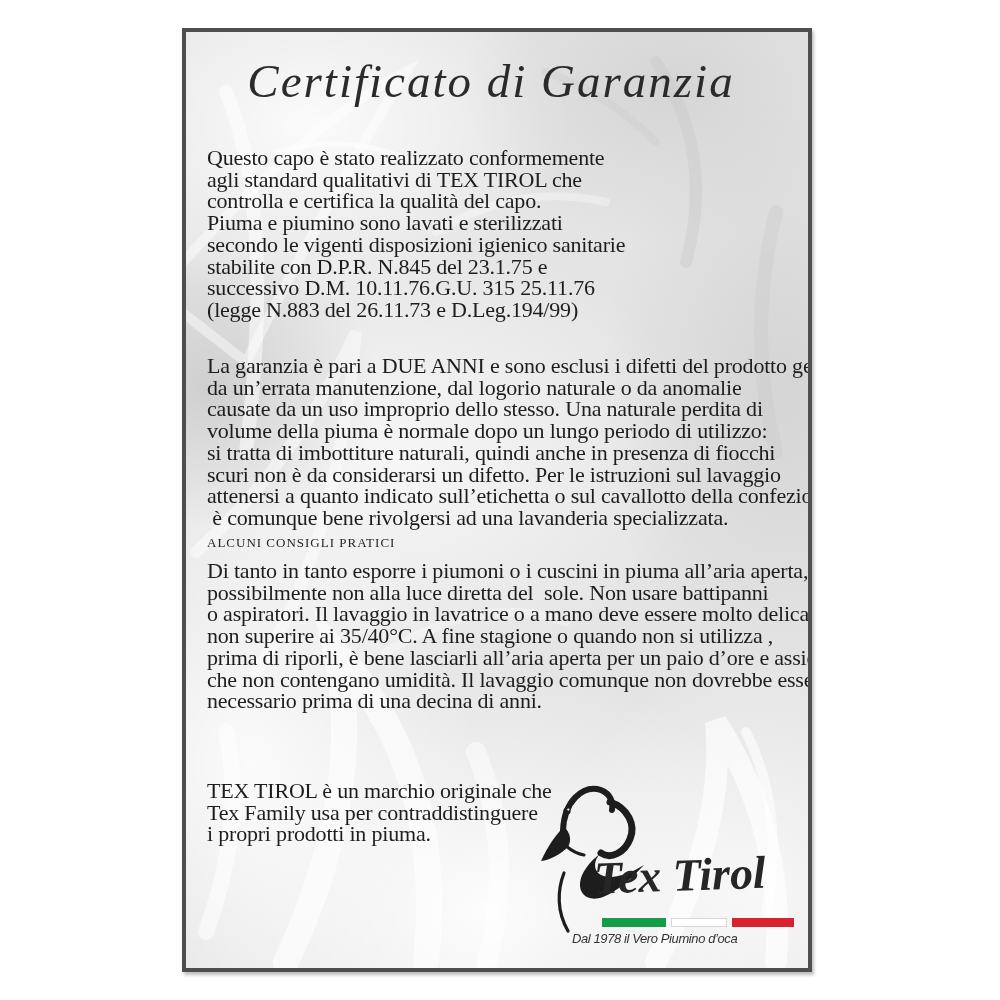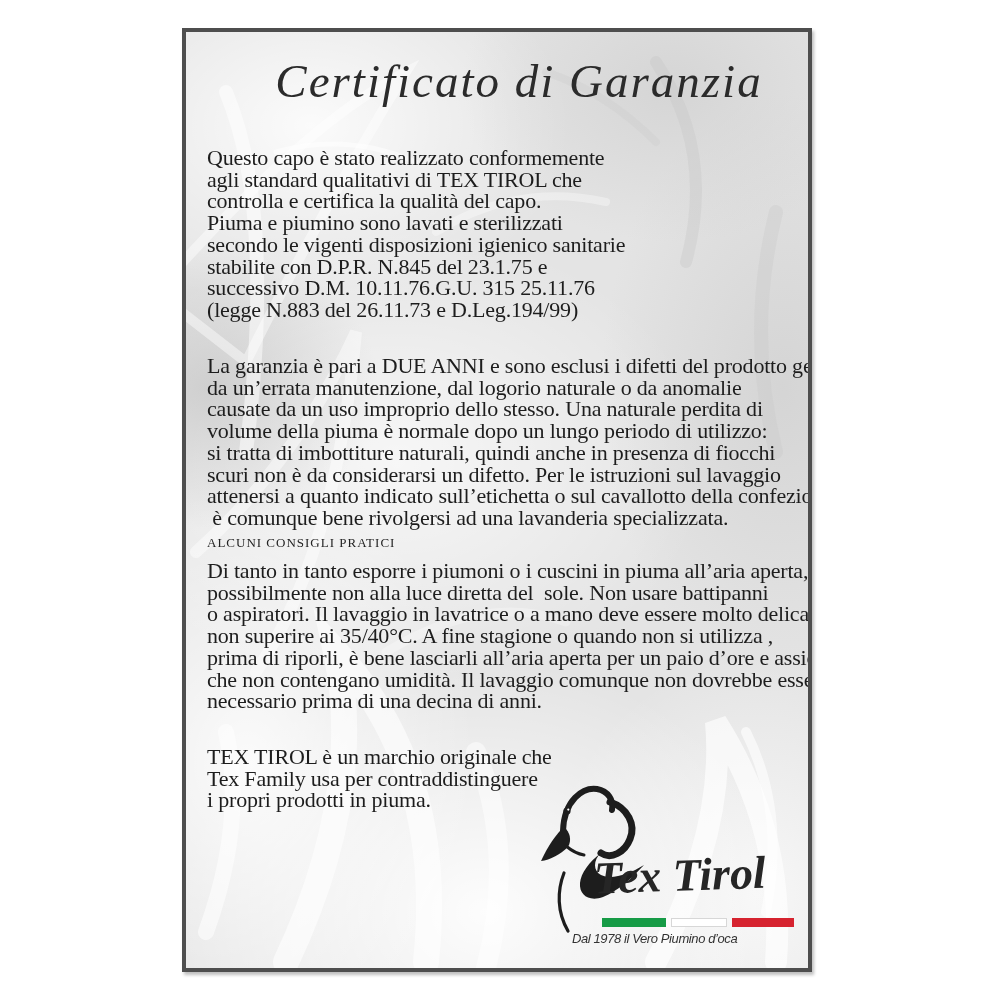--- a/index.html
+++ b/index.html
@@ -51,21 +51,20 @@
     top: 22px;
     left: 0;
     width: 610px;
     text-align: center;
     font-family: "Liberation Serif", serif;
     font-style: italic;
     font-weight: 400;
     font-size: 47px;
     letter-spacing: 2px;
     color: #2b2b2b;
-    padding-left: 28px;
   }
   .para {
     position: absolute;
     left: 21px;
     font-size: 22px;
     letter-spacing: -0.2px;
     line-height: 21.7px;
     color: #1d1d1d;
     white-space: pre;
   }
@@ -74,21 +73,21 @@
   .advice-head {
     position: absolute;
     left: 21px;
     top: 503px;
     font-size: 13px;
     letter-spacing: 1px;
     color: #242424;
     white-space: pre;
   }
   .p3 { top: 528px; }
-  .p4 { top: 714px; font-family: Liberation Serif, serif; }
+  .p4 { top: 748px; font-family: Liberation Serif, serif; }
 
   .logo { position: absolute; left: 0; top: 0; width: 622px; height: 936px; pointer-events: none; }
   .goose { position: absolute; left: 344px; top: 746px; width: 130px; height: 160px; }
   .wordmark {
     position: absolute;
     left: 408px;
     top: 816px;
     width: 210px;
     font-family: "Liberation Serif", serif;
     font-style: italic;

